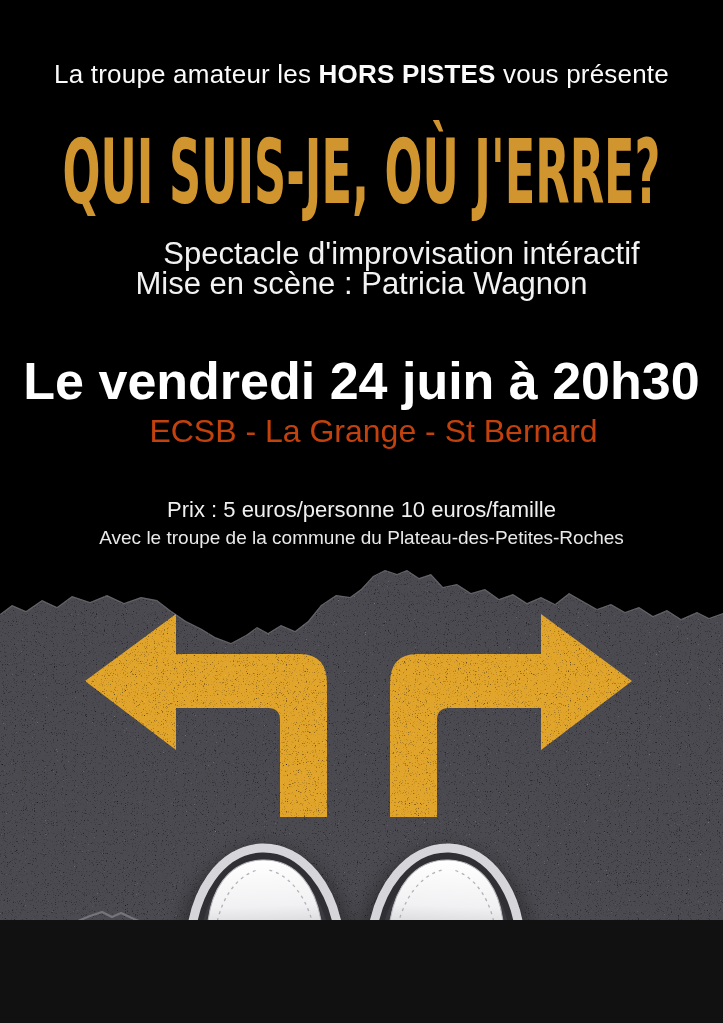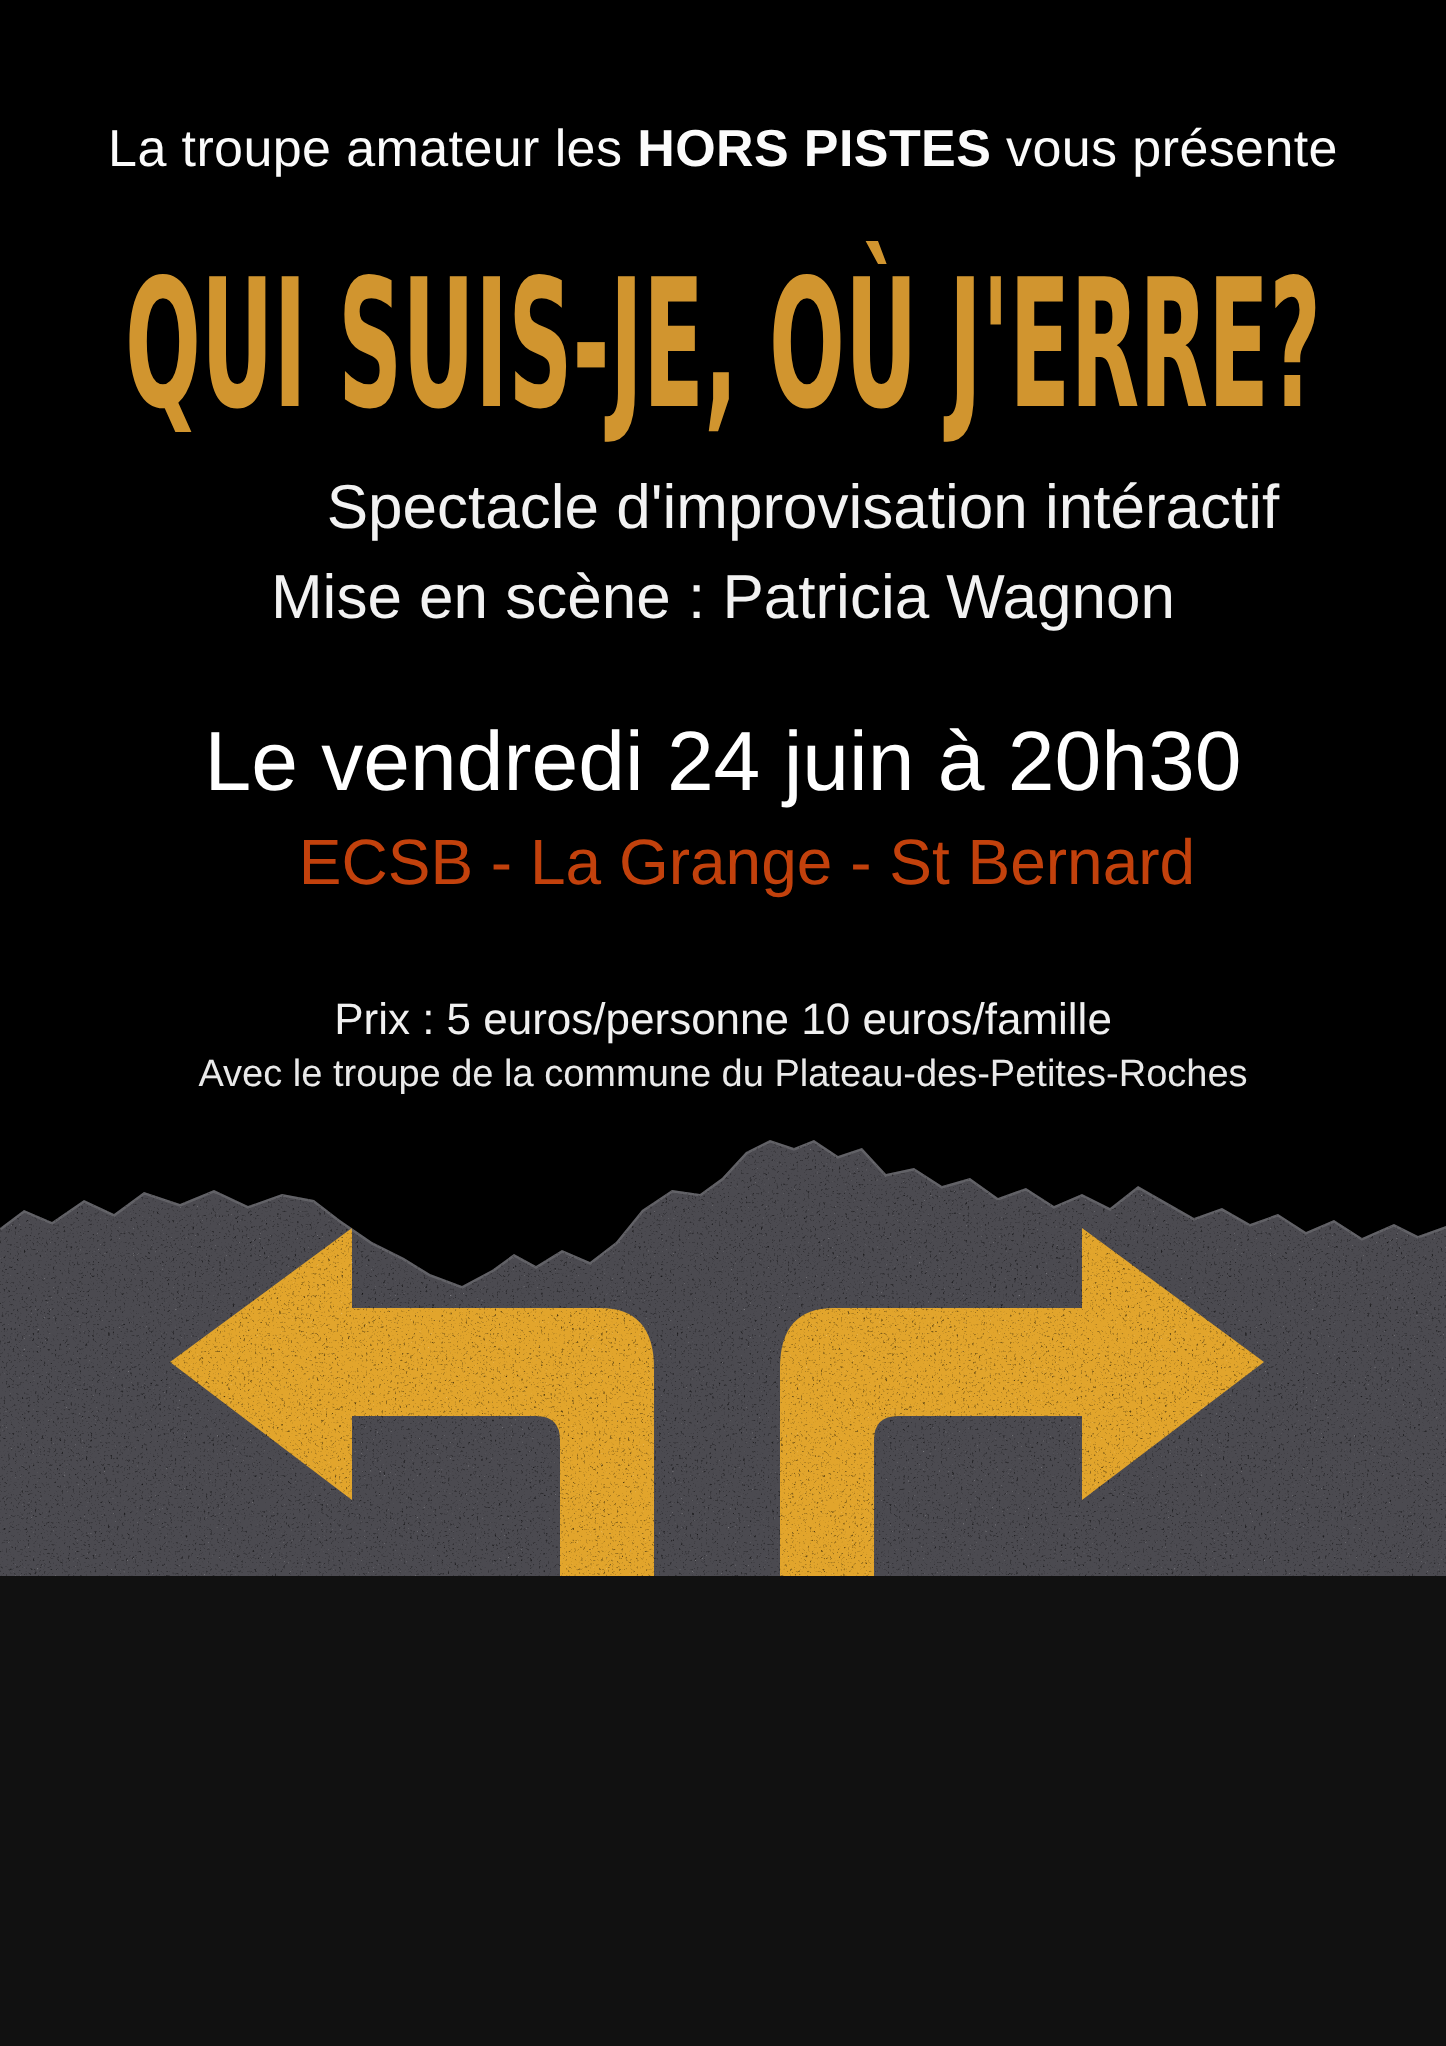--- a/index.html
+++ b/index.html
@@ -1,30 +1,30 @@
 <!DOCTYPE html>
 <html><head>
 <meta charset="utf-8">
 <style>
   html,body{margin:0;padding:0;background:#111;}
   .poster{
     position:relative;
-    width:723px;height:788px;
+    width:723px;height:920px;
     background:#000;
     overflow:hidden;
     font-family:"Liberation Sans","DejaVu Sans",sans-serif;
     color:#F5F5F5;
   }
   .txt{position:absolute;left:0;width:723px;text-align:center;white-space:nowrap;}
   .presenter{top:59px;font-size:26px;font-weight:400;letter-spacing:.2px;color:#FBFBFB;}
   .presenter .troupe{font-weight:700;}
   .title-svg{position:absolute;top:118px;left:0;}
   .sub1{top:235px;font-size:31px;line-height:38px;font-weight:400;color:#F2F2F2;padding-left:40px;}
-  .sub2{top:280px;font-size:31px;line-height:38px;font-weight:400;color:#F2F2F2;}
-  .date1{top:356px;font-size:42px;line-height:50px;font-weight:400;color:#FFFFFF;}
+  .sub2{top:265px;font-size:31px;line-height:38px;font-weight:400;color:#F2F2F2;}
+  .date1{top:356px;font-size:52px;line-height:50px;font-weight:700;color:#FFFFFF;}
   .date2{top:406px;font-size:32px;line-height:50px;font-weight:400;color:#c2410c;padding-left:12px;}
   .price{top:492px;font-size:22px;line-height:36px;font-weight:400;color:#F0F0F0;}
   .support{top:525px;font-size:19px;line-height:26px;font-weight:400;color:#E9E9E9;}
   .bottom-svg{position:absolute;top:560px;left:0;}
 </style>
 </head>
 <body>
 
 <div class="poster">
 

